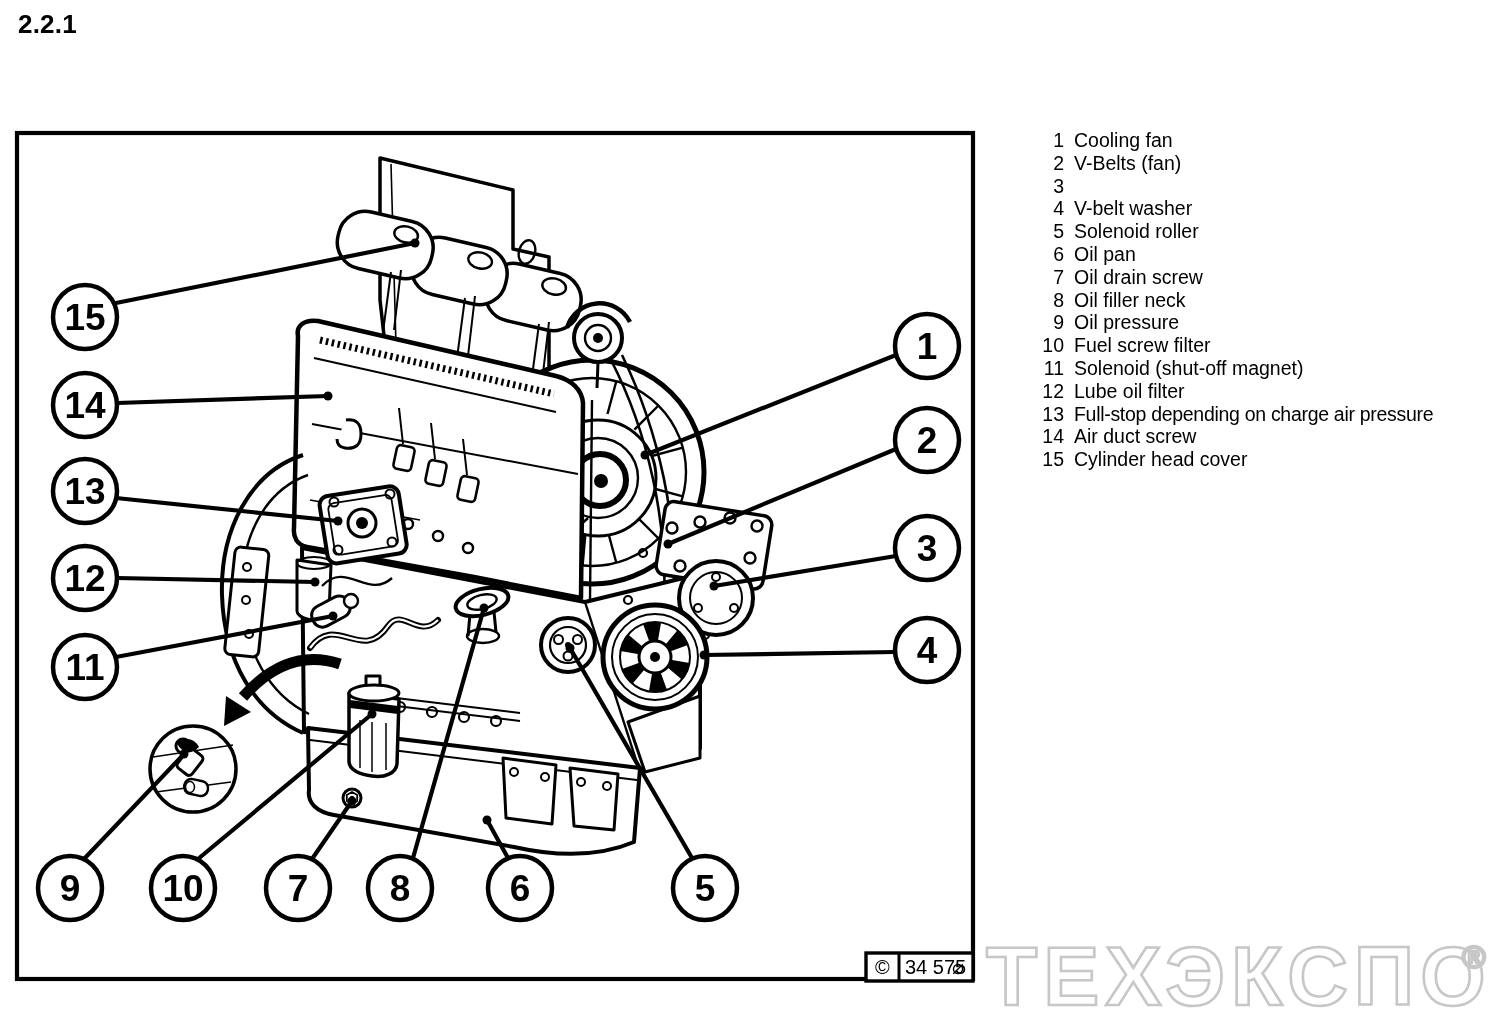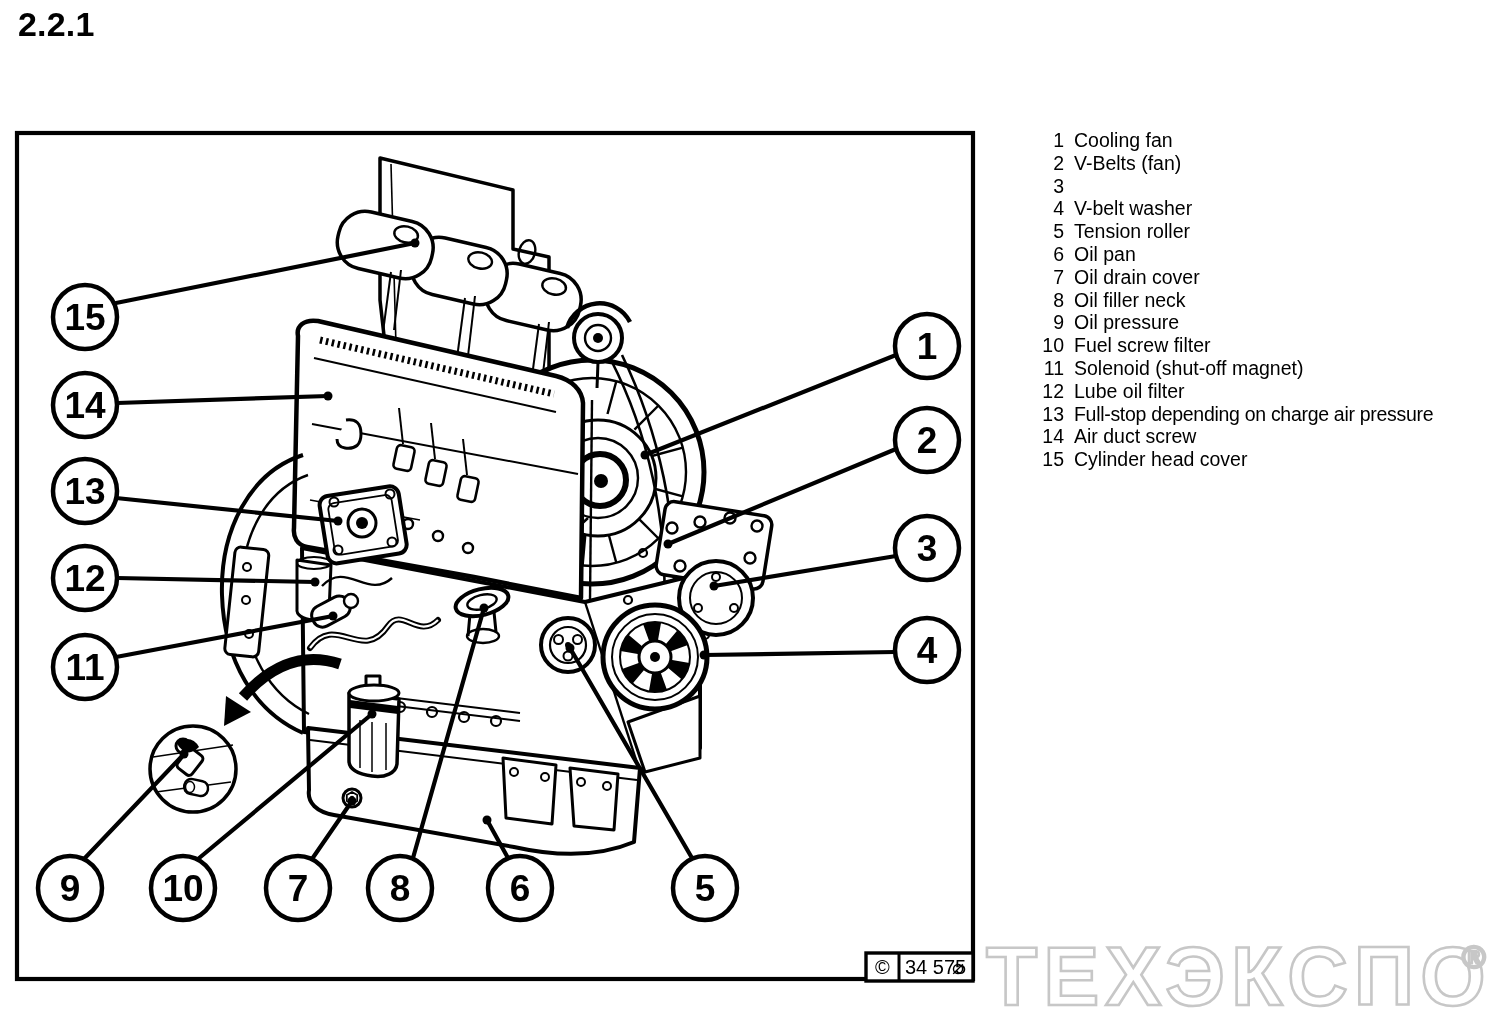--- a/index.html
+++ b/index.html
@@ -1,21 +1,21 @@
 <!DOCTYPE html>
 <html><head>
 <meta charset="utf-8">
 <style>
   html,body{margin:0;padding:0;background:#ffffff;width:1500px;height:1016px;overflow:hidden;}
   body{font-family:"Liberation Sans", sans-serif;color:#000;position:relative;}
   .page{position:absolute;inset:0;width:1500px;height:1016px;}
 
   
   .doc-title{position:absolute;left:18px;top:8px;z-index:2;}
-  .doc-title .row{display:flex;font-weight:bold;font-size:34px;line-height:33px;letter-spacing:.2px;}
+  .doc-title .row{display:flex;font-weight:bold;font-size:26px;line-height:33px;letter-spacing:.2px;}
   .doc-title .tnum{width:77px;}
 
   
   .legend{position:absolute;left:1038px;top:129px;z-index:2;font-size:19.5px;line-height:22.8px;}
   .legend .lrow{display:flex;white-space:nowrap;}
   .legend .lnum{width:26px;text-align:right;flex:0 0 26px;}
   .legend .ltext{margin-left:10px;}
   .legend .lrow.tight .ltext{letter-spacing:-0.3px;}
 
   
@@ -51,29 +51,29 @@
       </div>
     <div class="lrow">
         <span class="lnum">3</span>
       </div>
     <div class="lrow">
         <span class="lnum">4</span>
         <span class="ltext">V-belt  washer</span>
       </div>
     <div class="lrow">
         <span class="lnum">5</span>
-        <span class="ltext">Tension roller</span>
+        <span class="ltext">Solenoid roller</span>
       </div>
     <div class="lrow">
         <span class="lnum">6</span>
         <span class="ltext">Oil pan</span>
       </div>
     <div class="lrow">
         <span class="lnum">7</span>
-        <span class="ltext">Oil drain cover</span>
+        <span class="ltext">Oil drain screw</span>
       </div>
     <div class="lrow">
         <span class="lnum">8</span>
         <span class="ltext">Oil filler neck</span>
       </div>
     <div class="lrow">
         <span class="lnum">9</span>
         <span class="ltext">Oil pressure</span>
       </div>
     <div class="lrow">

